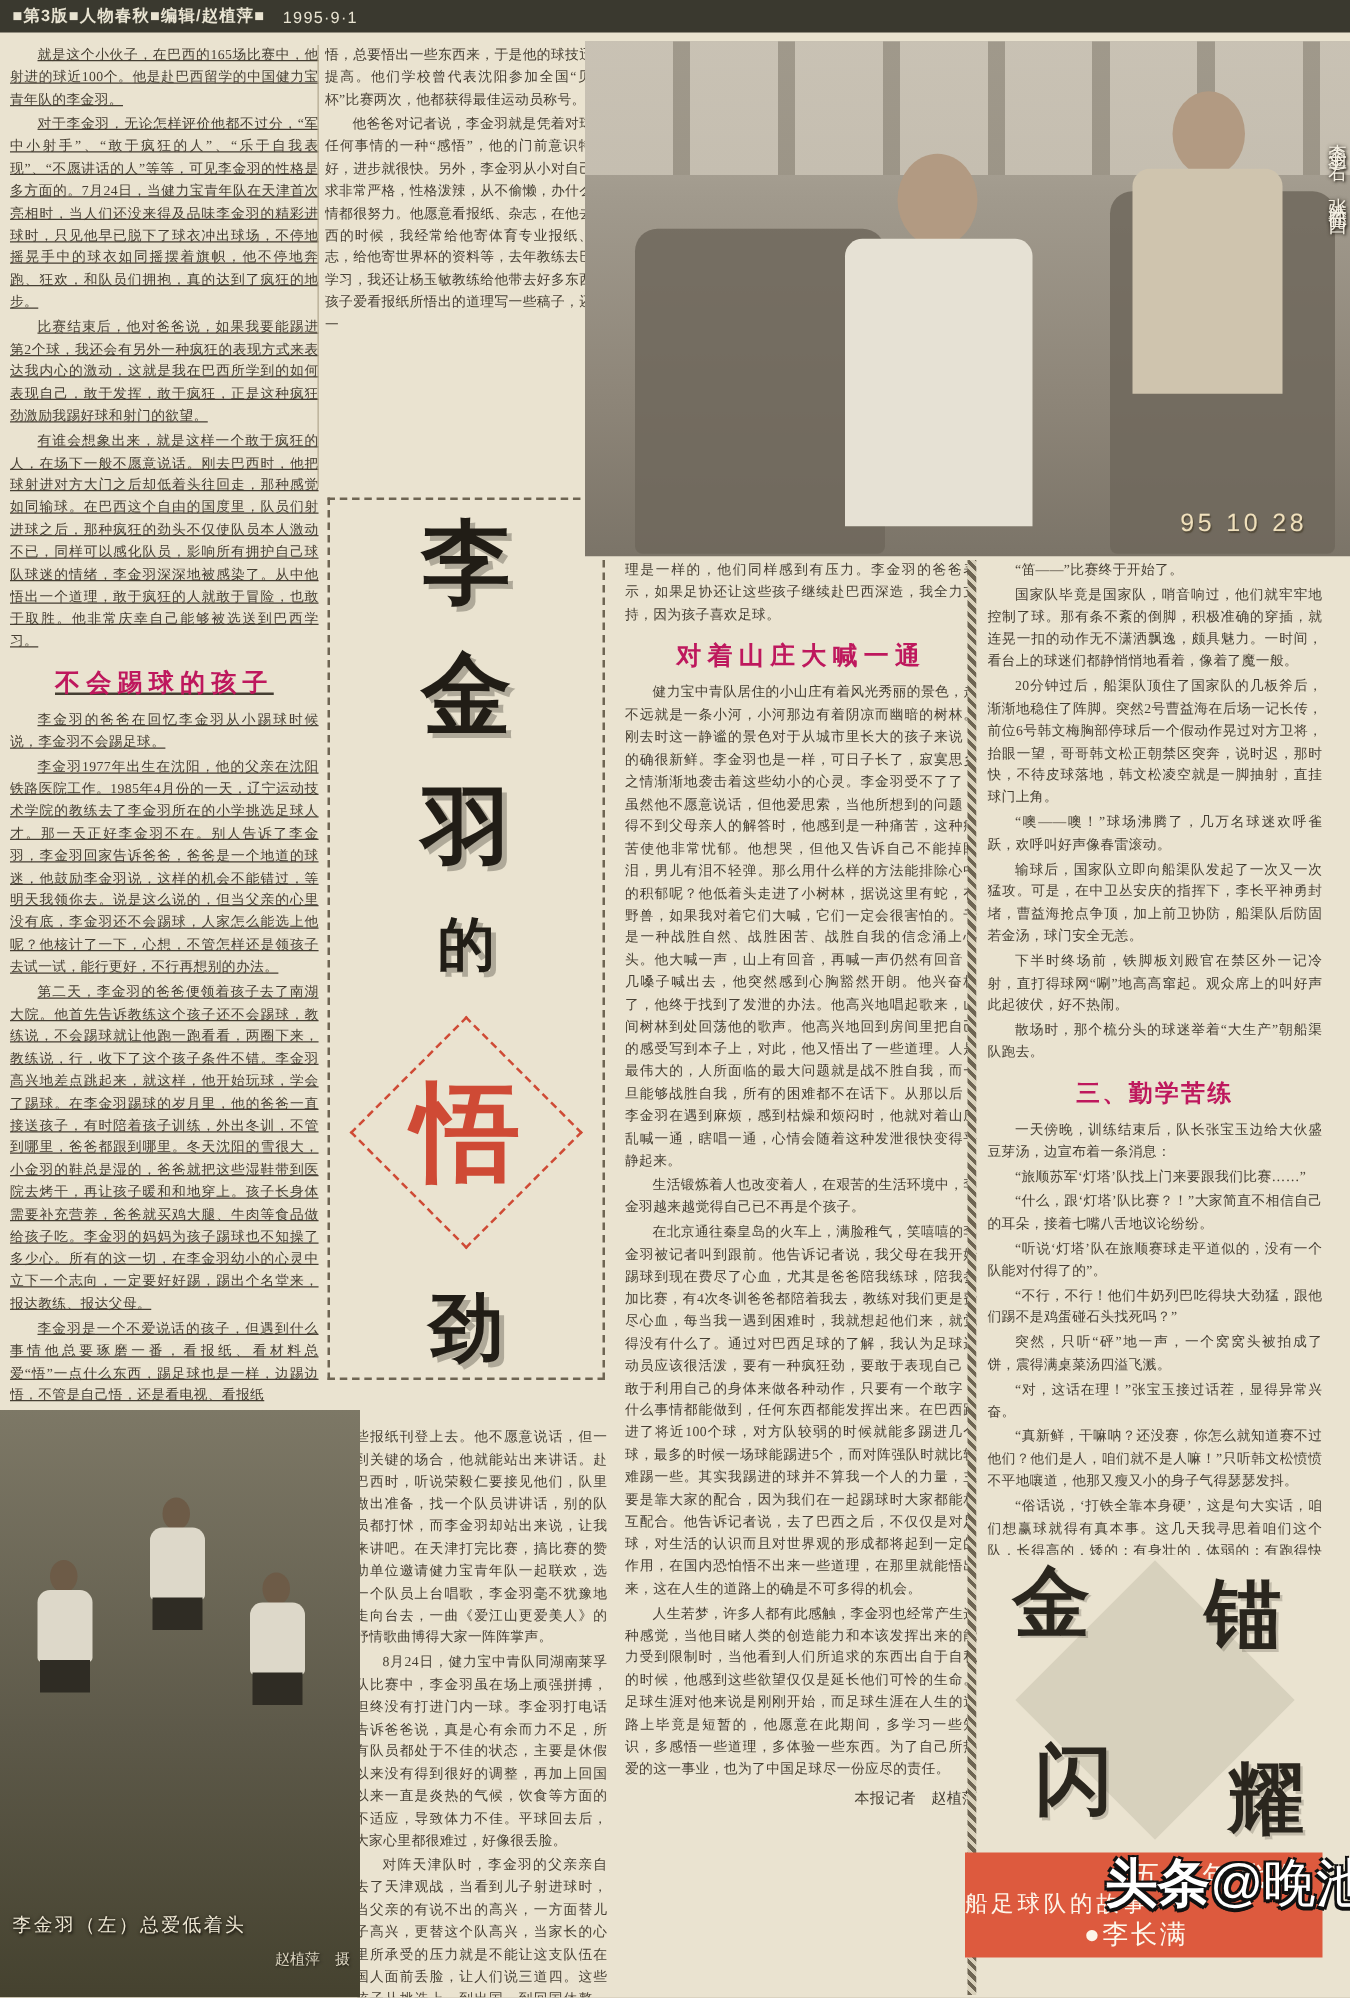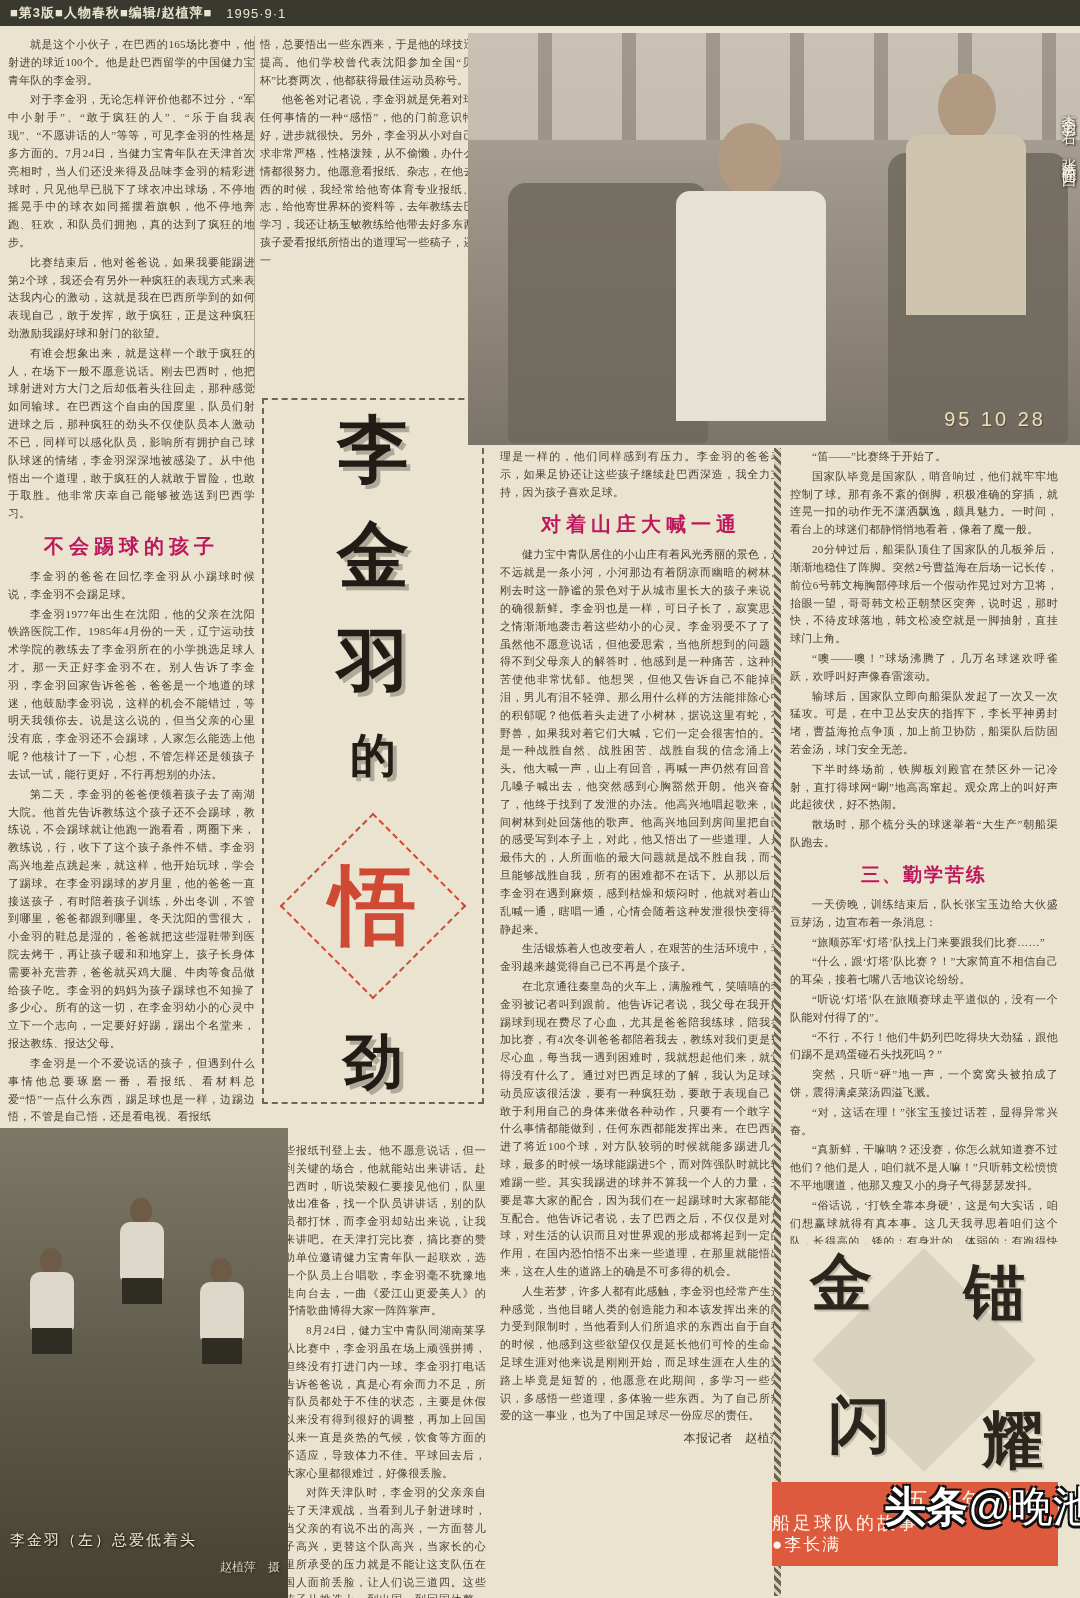--- a/index.html
+++ b/index.html
@@ -63,38 +63,38 @@
               transform:translate(-50%,-50%) rotate(45deg);}
   .jm-char{position:absolute;font-size:62px;font-weight:900;color:#2a261e;line-height:1;
            text-shadow:2px 2px 0 rgba(40,35,25,.2);}
   .jm-1{left:22px;top:6px;}  .jm-2{right:34px;top:16px;}
   .jm-3{left:40px;bottom:18px;} .jm-4{right:16px;bottom:2px;}
   
   .redbox{position:absolute;left:772px;top:1482px;width:286px;height:84px;background:#dd5a3e;
           color:#fdf6ea;box-sizing:border-box;padding:6px 12px 4px 0;}
   .redbox .l1{text-align:right;font-size:22px;letter-spacing:6px;line-height:1.15;}
   .redbox .l2{text-align:left;font-size:18px;letter-spacing:3px;line-height:1.15;}
-  .redbox .au{text-align:left;font-size:17px;letter-spacing:2px;line-height:1.3;}
+  .redbox .au{text-align:center;font-size:21px;letter-spacing:2px;line-height:1.3;}
   
   .watermark{position:absolute;left:884px;top:1486px;font-size:42px;line-height:1;color:#fff;
              font-family:"Liberation Sans","DejaVu Sans",sans-serif;white-space:nowrap;
              text-shadow:-2px -2px 0 #111,2px -2px 0 #111,-2px 2px 0 #111,2px 2px 0 #111,0 3px 0 #111;}
   .watermark .wm-bold{font-weight:900;}
 </style>
 </head>
 <body>
 
 <div class="page">
 
   <div class="masthead">
     <span>■第3版■人物春秋■编辑/赵植萍■</span>
     <span class="date">1995·9·1</span>
   </div>
 
-  <div class="col" style="left:8px;top:36px;width:247px;height:1090px;">
+  <div class="col" style="left:8px;top:36px;width:247px;height:1090px;text-decoration:underline;">
     <div>
         <p>就是这个小伙子，在巴西的165场比赛中，他射进的球近100个。他是赴巴西留学的中国健力宝青年队的李金羽。</p>
         <p>对于李金羽，无论怎样评价他都不过分，“军中小射手”、“敢于疯狂的人”、“乐于自我表现”、“不愿讲话的人”等等，可见李金羽的性格是多方面的。7月24日，当健力宝青年队在天津首次亮相时，当人们还没来得及品味李金羽的精彩进球时，只见他早已脱下了球衣冲出球场，不停地摇晃手中的球衣如同摇摆着旗帜，他不停地奔跑、狂欢，和队员们拥抱，真的达到了疯狂的地步。</p>
         <p>比赛结束后，他对爸爸说，如果我要能踢进第2个球，我还会有另外一种疯狂的表现方式来表达我内心的激动，这就是我在巴西所学到的如何表现自己，敢于发挥，敢于疯狂，正是这种疯狂劲激励我踢好球和射门的欲望。</p>
         <p>有谁会想象出来，就是这样一个敢于疯狂的人，在场下一般不愿意说话。刚去巴西时，他把球射进对方大门之后却低着头往回走，那种感觉如同输球。在巴西这个自由的国度里，队员们射进球之后，那种疯狂的劲头不仅使队员本人激动不已，同样可以感化队员，影响所有拥护自己球队球迷的情绪，李金羽深深地被感染了。从中他悟出一个道理，敢于疯狂的人就敢于冒险，也敢于取胜。他非常庆幸自己能够被选送到巴西学习。</p>
       </div>
     <div class="sec-heading">不会踢球的孩子</div>
     <div>
         <p>李金羽的爸爸在回忆李金羽从小踢球时候说，李金羽不会踢足球。</p>
         <p>李金羽1977年出生在沈阳，他的父亲在沈阳铁路医院工作。1985年4月份的一天，辽宁运动技术学院的教练去了李金羽所在的小学挑选足球人才。那一天正好李金羽不在。别人告诉了李金羽，李金羽回家告诉爸爸，爸爸是一个地道的球迷，他鼓励李金羽说，这样的机会不能错过，等明天我领你去。说是这么说的，但当父亲的心里没有底，李金羽还不会踢球，人家怎么能选上他呢？他核计了一下，心想，不管怎样还是领孩子去试一试，能行更好，不行再想别的办法。</p>

